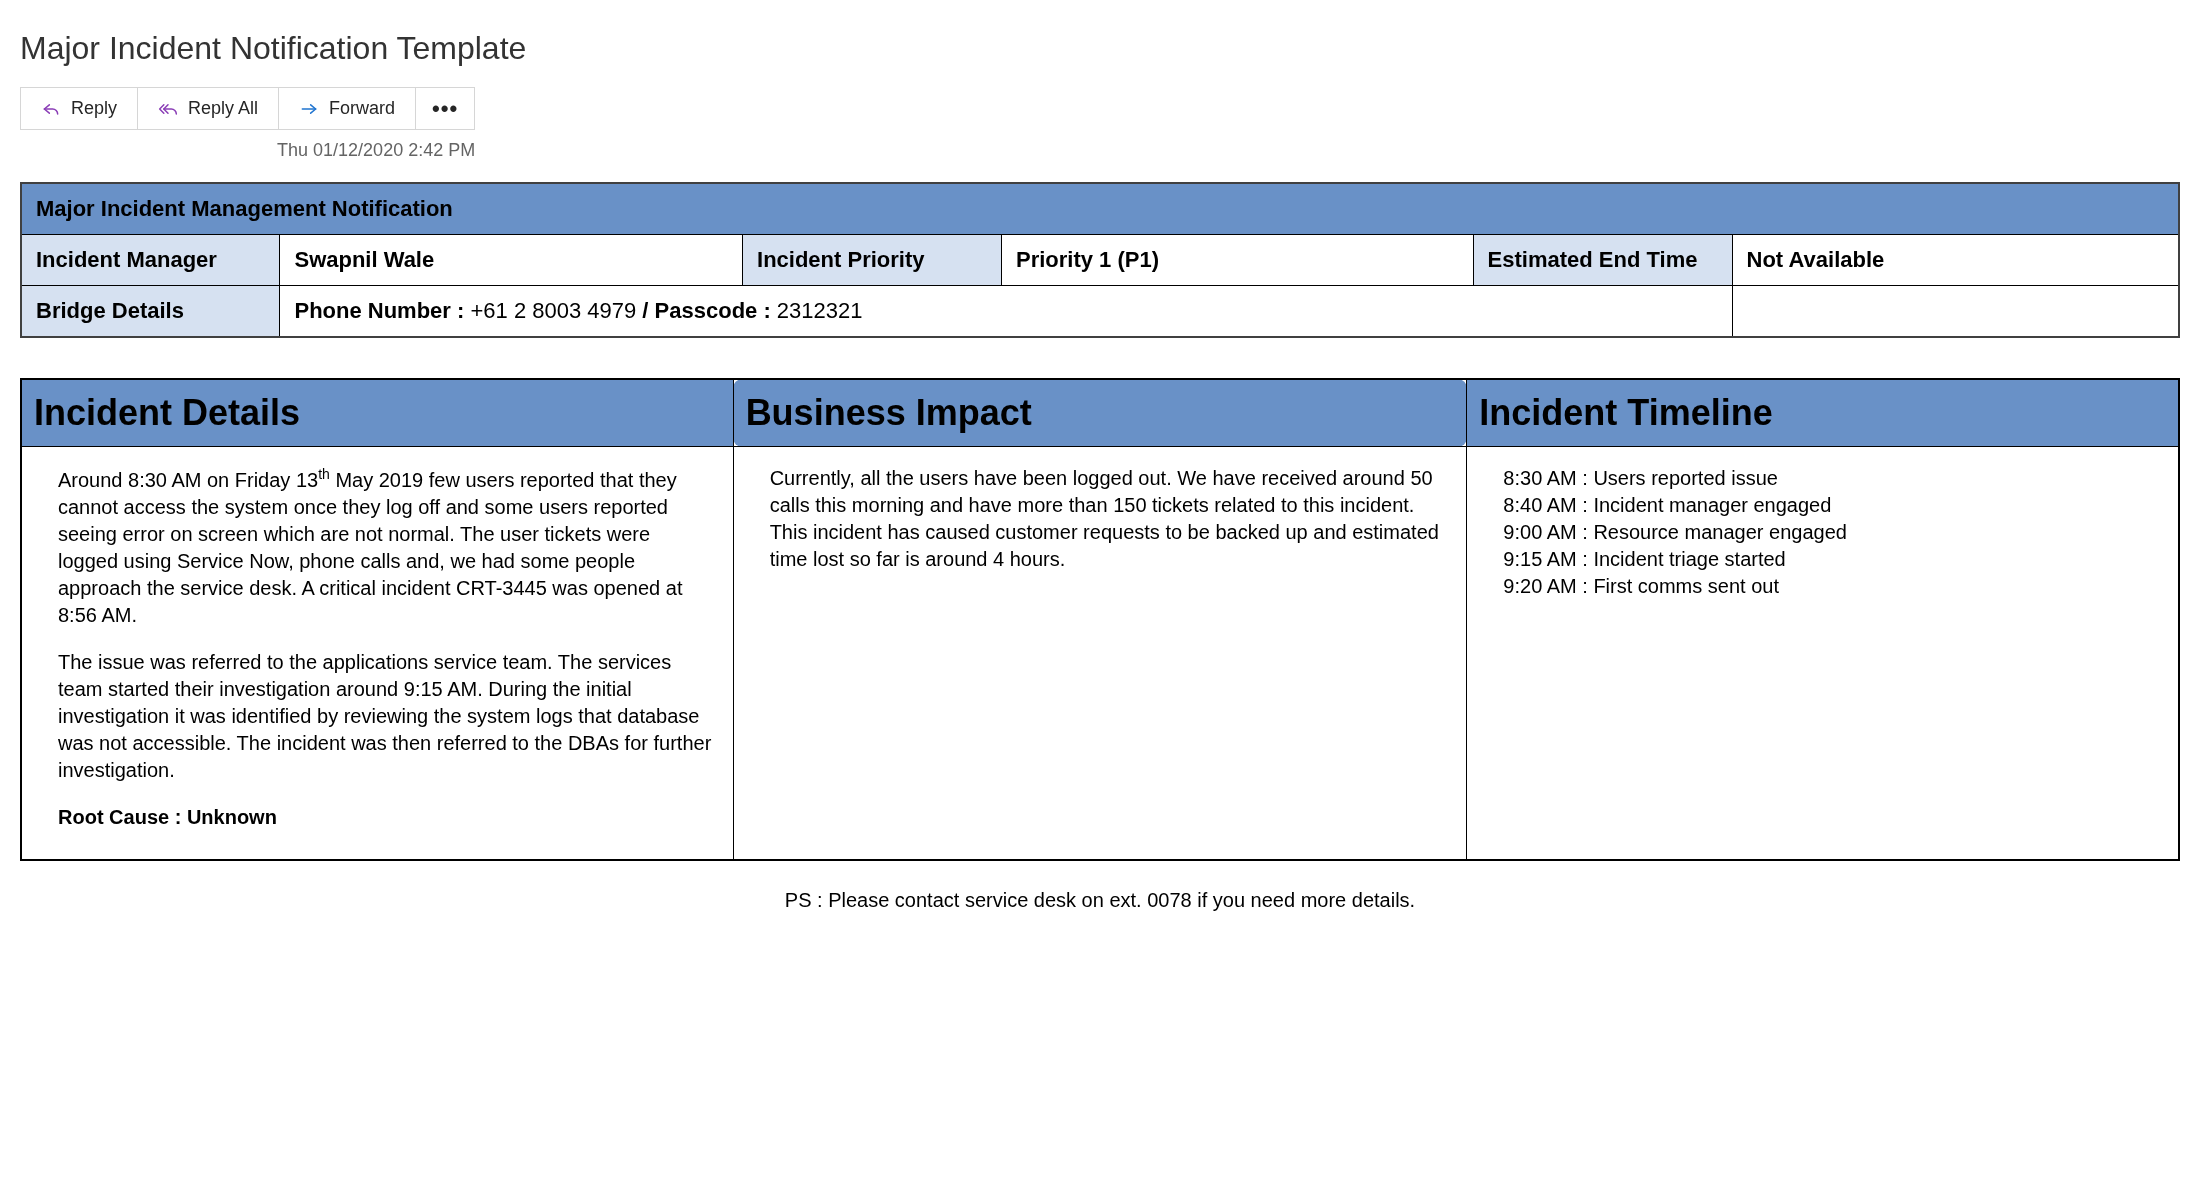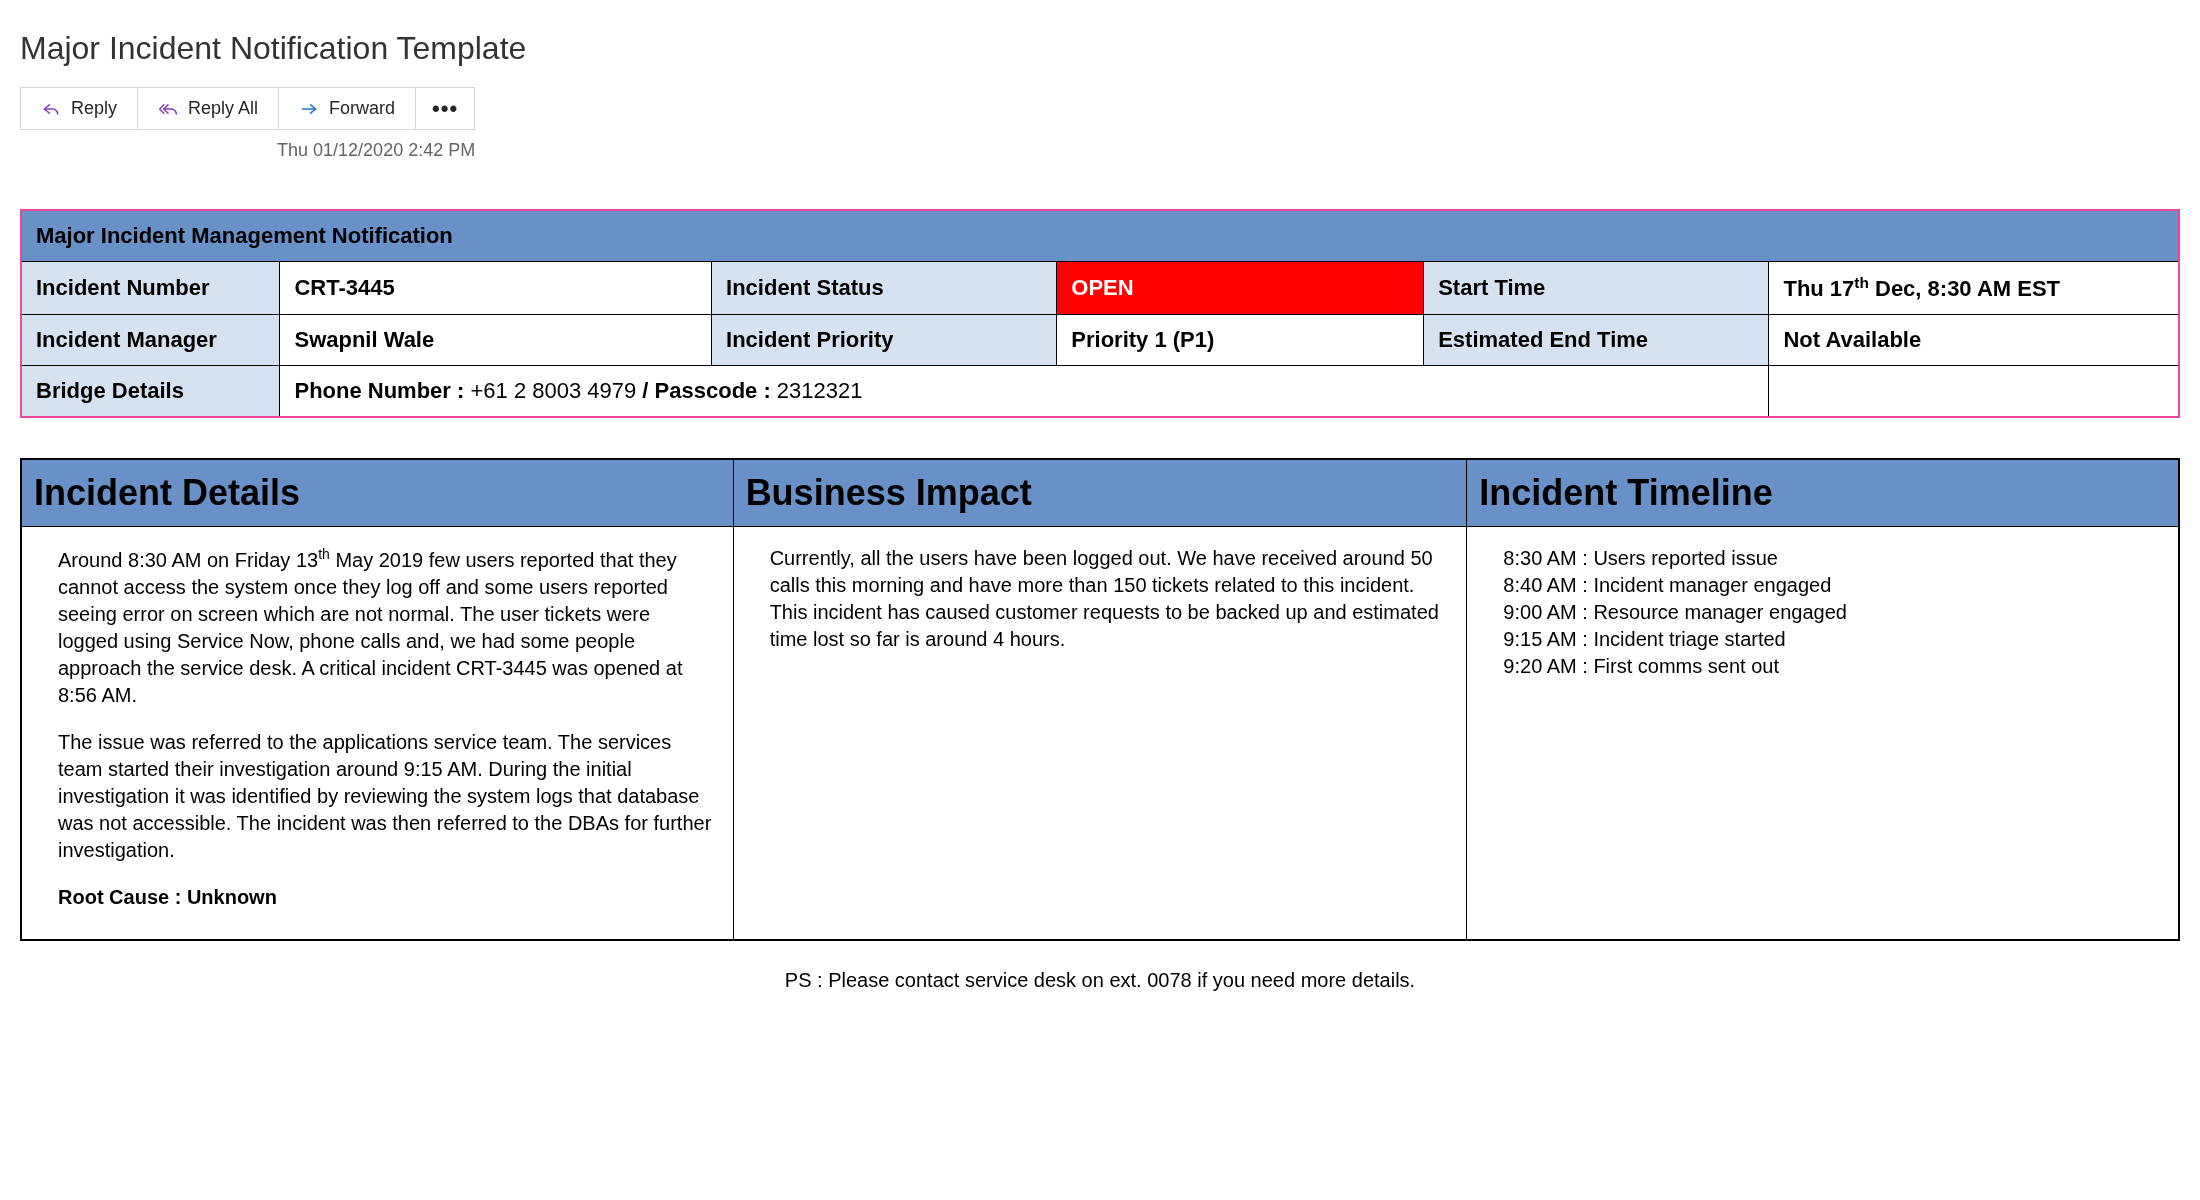--- a/index.html
+++ b/index.html
@@ -91,22 +91,22 @@
   }
   .timestamp {
     font-size: 18px;
     color: #646464;
   }
 
   
   .inc-table {
     width: 100%;
     border-collapse: collapse;
-    margin-top: 48px;
-    border: 2px solid #ec4899;
+    margin-top: 21px;
+    border: 2px solid #404040;
   }
   .inc-table td, .inc-table th {
     border: 1px solid #000;
     padding: 12px 14px;
     font-size: 22px;
     vertical-align: middle;
     text-align: left;
   }
   .title-cell {
     background: #6991c7;
@@ -207,48 +207,40 @@
       <div class="timestamp">Thu 01/12/2020 2:42 PM</div>
     </div>
   </div>
 
   <table class="inc-table">
     <tbody>
         <tr>
       <td colspan="7" class="title-cell">Major Incident Management Notification</td>
     </tr>
     <tr>
-      <td class="label-cell">Incident Number</td>
-      <td class="value-cell" style="width:20%;">CRT-3445</td>
-      <td class="label-cell" style="width:16%;">Incident Status</td>
-      <td class="open-cell" style="width:17%;">OPEN</td>
-      <td class="label-cell" style="width:16%;">Start Time</td>
-      <td class="value-cell" colspan="2">Thu 17<sup>th</sup> Dec, 8:30 AM EST</td>
-    </tr>
-    <tr>
       <td class="label-cell">Incident Manager</td>
       <td class="value-cell">Swapnil Wale</td>
       <td class="label-cell">Incident Priority</td>
       <td class="value-cell">Priority 1 (P1)</td>
       <td class="label-cell">Estimated End Time</td>
       <td class="value-cell" colspan="2">Not Available</td>
     </tr>
     <tr>
       <td class="label-cell">Bridge Details</td>
       <td class="value-cell bridge-value" colspan="4"><b>Phone Number :</b> +61 2 8003 4979 <b>/ Passcode :</b> 2312321</td>
       <td class="value-cell" colspan="2"></td>
     </tr>
   </tbody>
     </table>
 
   <table class="detail-wrap">
     <tbody>
         <tr>
       <th class="sec-head" style="width:33%;">Incident Details</th>
-      <th class="sec-head" style="width:34%;">Business Impact</th>
+      <th class="sec-head" style="width:34%;border-radius:9px;">Business Impact</th>
       <th class="sec-head" style="width:33%;">Incident Timeline</th>
     </tr>
     <tr>
       <td class="sec-body">
         <p>Around 8:30 AM on Friday 13<sup>th</sup> May 2019 few users reported that they cannot access the system once they log off and some users reported seeing error on screen which are not normal. The user tickets were logged using Service Now, phone calls and, we had some people approach the service desk. A critical incident CRT-3445 was opened at 8:56 AM.</p>
         <p>The issue was referred to the applications service team. The services team started their investigation around 9:15 AM. During the initial investigation it was identified by reviewing the system logs that database was not accessible. The incident was then referred to the DBAs for further investigation.</p>
         <p style="margin-bottom:0;"><b>Root Cause : Unknown</b></p>
       </td>
       <td class="sec-body">
         <p style="margin-bottom:0;">Currently, all the users have been logged out. We have received around 50 calls this morning and have more than 150 tickets related to this incident. This incident has caused customer requests to be backed up and estimated time lost so far is around 4 hours.</p>

